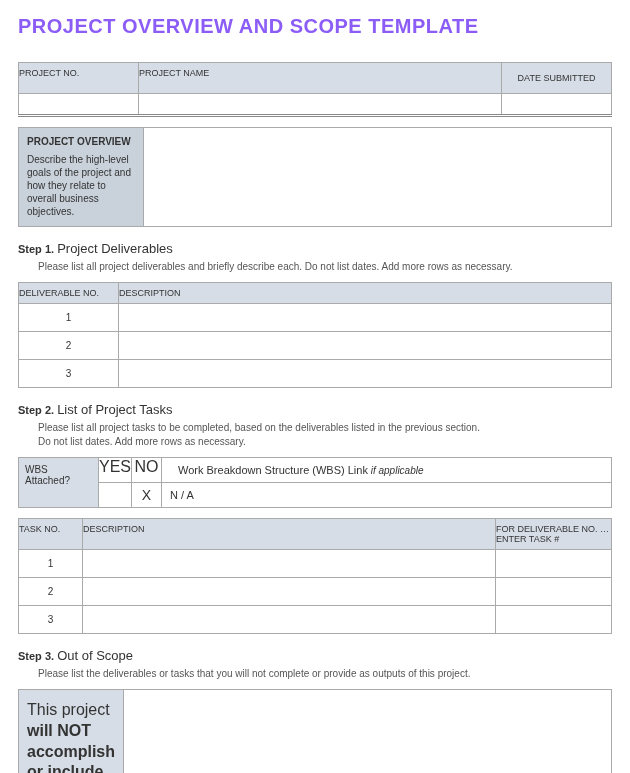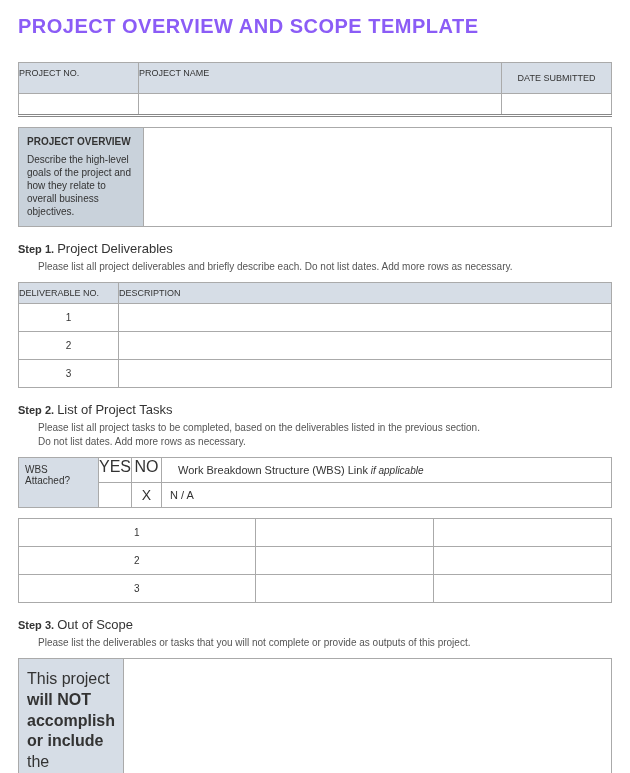--- a/index.html
+++ b/index.html
@@ -135,20 +135,25 @@
     <td class="wbs-x">X</td>
     <td class="wbs-na">N / A</td>
   </tr>
 </tbody>
   </table>
 
 <div class="spacer"></div>
 
 <table>
   <tbody>
+      <tr>
+    <td class="hdr" style="width:64px">TASK NO.</td>
+    <td class="hdr">DESCRIPTION</td>
+    <td class="hdr" style="width:116px">FOR DELIVERABLE NO. … ENTER TASK #</td>
+  </tr>
   <tr>
     <td class="cell-num">1</td>
     <td class="cell"></td>
     <td class="cell"></td>
   </tr>
   <tr>
     <td class="cell-num">2</td>
     <td class="cell"></td>
     <td class="cell"></td>
   </tr>

